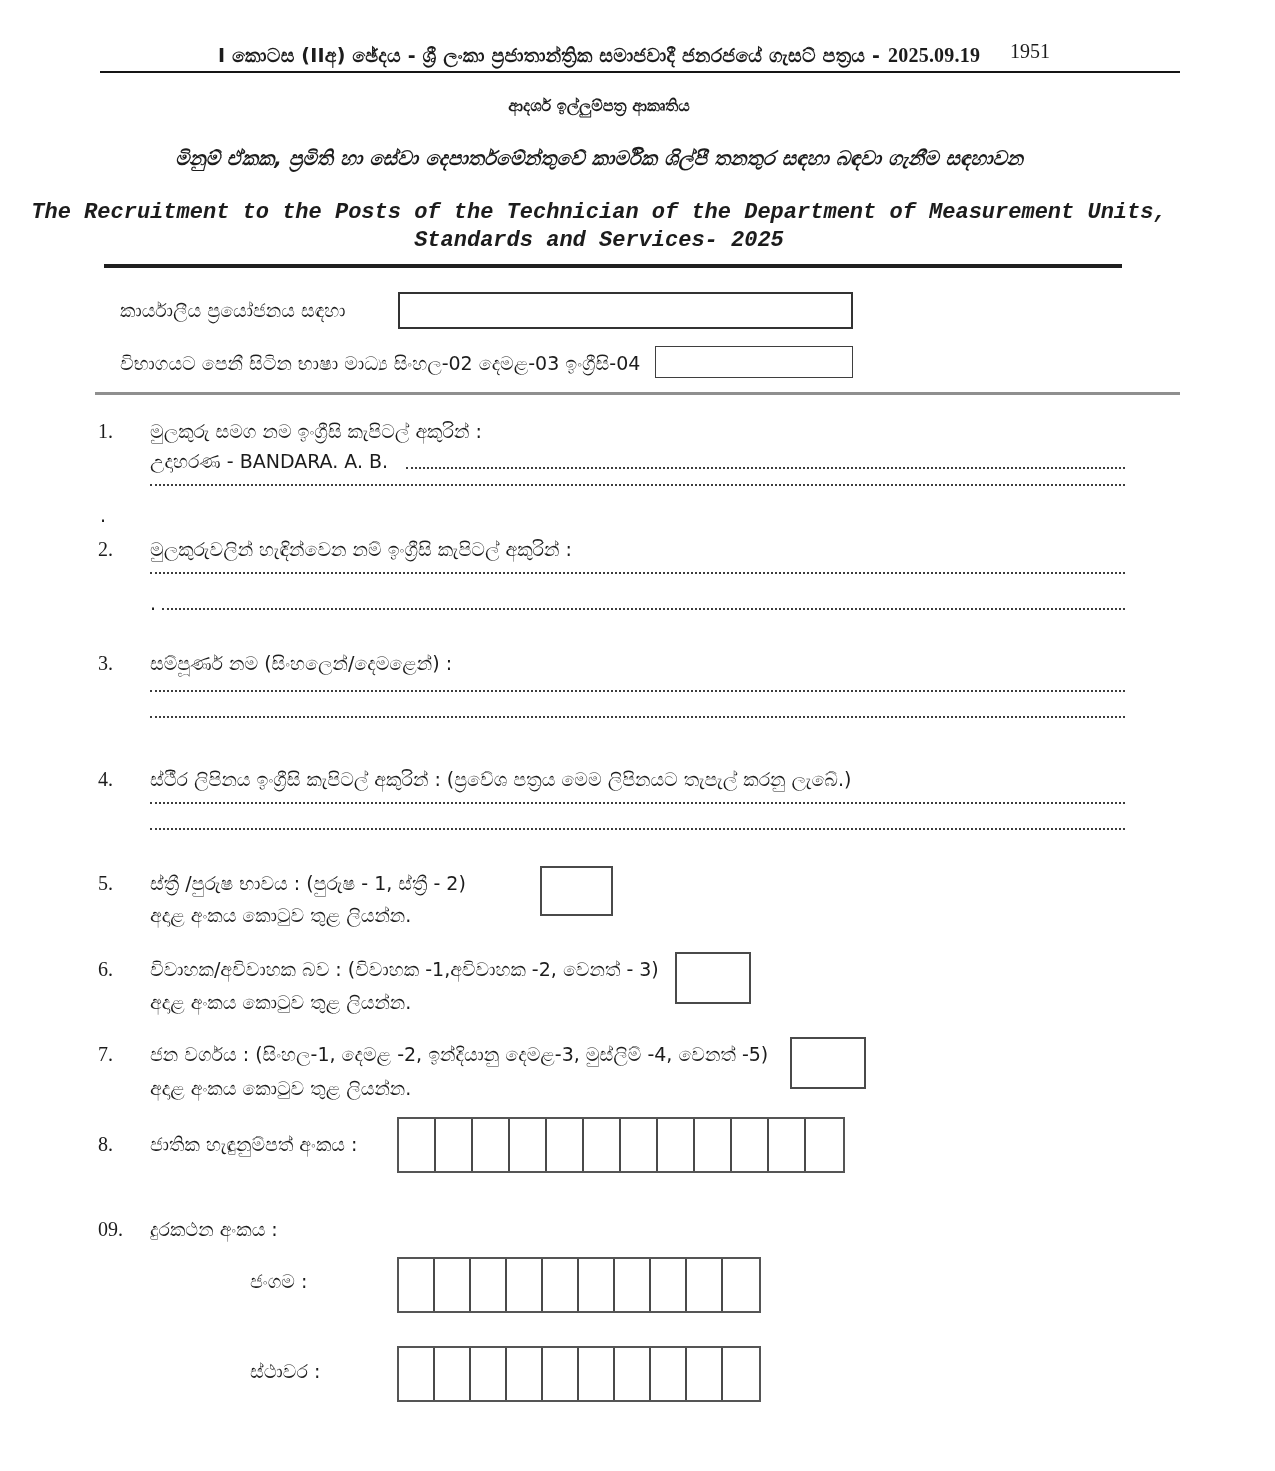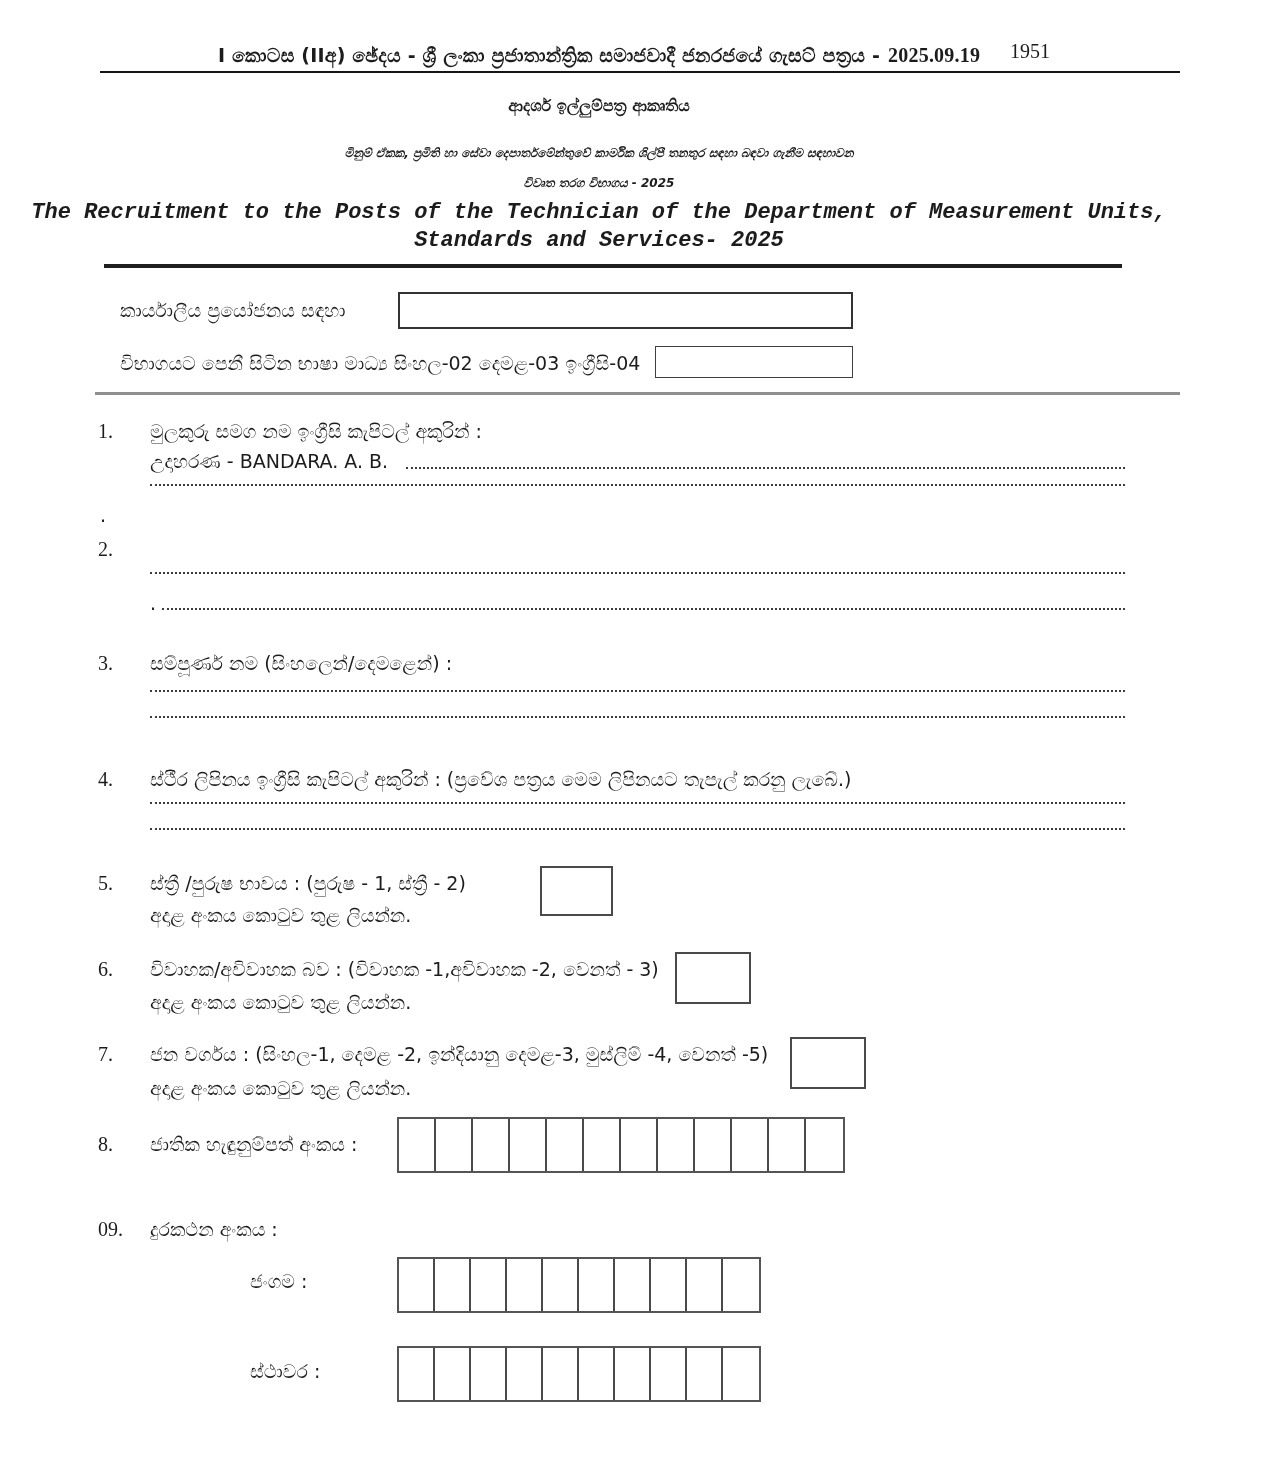--- a/index.html
+++ b/index.html
@@ -17,21 +17,21 @@
   .center { left:0; right:0; text-align:center; }
 
   
   .gazette-line { top:44px; font-size:19px; font-weight:bold; letter-spacing:0.2px; }
   .gazette-date { font-family:"Liberation Serif", serif; font-size:20px; font-weight:bold; margin-left:8px; }
   .page-number { top:40px; right:148px; font-size:20px; font-family:"Liberation Serif", serif; }
   .header-rule { top:71px; left:100px; width:1080px; height:2px; background:#151515; }
 
   .form-heading { top:96px; font-size:16px; font-weight:bold; }
 
-  .title-s { font-size:12px; font-weight:bold; font-style:italic; }
+  .title-s { font-size:20px; font-weight:bold; font-style:italic; }
   .title-s1 { top:146px; }
   .title-s2 { top:176px; }
   .title-e { font-family:Liberation Mono, monospace; font-size:22px; font-weight:bold; font-style:italic; }
   .title-e1 { top:200px; }
   .title-e2 { top:228px; }
 
   .thick-rule { top:264px; left:104px; width:1018px; height:4px; background:#1f1f1f; }
   .gray-rule  { top:392px; left:95px;  width:1085px; height:3px; background:#8f8f8f; }
 
   .field-label { font-size:19px; }
@@ -85,21 +85,20 @@
 
   <div class="abs center gazette-line">
     <span>I කොටස (IIඅ) ඡේදය - ශ්‍රී ලංකා ප්‍රජාතාන්ත්‍රික සමාජවාදී ජනරජයේ ගැසට් පත්‍රය -</span><span class="gazette-date">2025.09.19</span>
   </div>
   <div class="abs page-number">1951</div>
   <div class="abs header-rule"></div>
 
   <div class="abs center form-heading">ආදර්ශ ඉල්ලුම්පත්‍ර ආකෘතිය</div>
 
   <div class="abs center title-s title-s1">මිනුම් ඒකක, ප්‍රමිති හා සේවා දෙපාර්තමේන්තුවේ කාර්මික ශිල්පී තනතුර සඳහා බඳවා ගැනීම සඳහාවන</div>
-  <div class="abs center title-s title-s2">විවෘත තරග විභාගය  - 2025</div>
   <div class="abs center title-e title-e1">The Recruitment to the Posts of the Technician of the Department of  Measurement Units,</div>
   <div class="abs center title-e title-e2">Standards and Services- 2025</div>
 
   <div class="abs thick-rule"></div>
 
   <div class="abs field-label office-label">කාර්යාලීය ප්‍රයෝජනය සඳහා</div>
   <div class="inputbox office-box"></div>
 
   <div class="abs field-label lang-label">විභාගයට පෙනී සිටින භාෂා මාධ්‍ය සිංහල-02 දෙමළ-03 ඉංග්‍රීසි-04</div>
   <div class="inputbox lang-box"></div>
@@ -109,20 +108,21 @@
   <span class="num i1-label">1.</span>
   <span class="ilabel i1-label">මුලකුරු සමග නම ඉංග්‍රීසි කැපිටල් අකුරින් :</span>
   <div class="ex-row i1-ex">
     <span class="ex-text">උදාහරණ - BANDARA. A. B. </span>
     <span class="dotfill"></span>
   </div>
   <div class="dotline i1-dot2"></div>
   <span class="stray-dot i1-stray">.</span>
 
   <span class="num i2-label">2.</span>
+  <span class="ilabel i2-label">මුලකුරුවලින් හැඳින්වෙන නම් ඉංග්‍රීසි කැපිටල් අකුරින් :</span>
   <div class="dotline i2-dot1"></div>
   <div class="ex-row i2-row2">
     <span class="ex-text">. </span>
     <span class="dotfill"></span>
   </div>
 
   <span class="num i3-label">3.</span>
   <span class="ilabel i3-label">සම්පූර්ණ නම (සිංහලෙන්/දෙමළෙන්) :</span>
   <div class="dotline i3-dot1"></div>
   <div class="dotline i3-dot2"></div>

